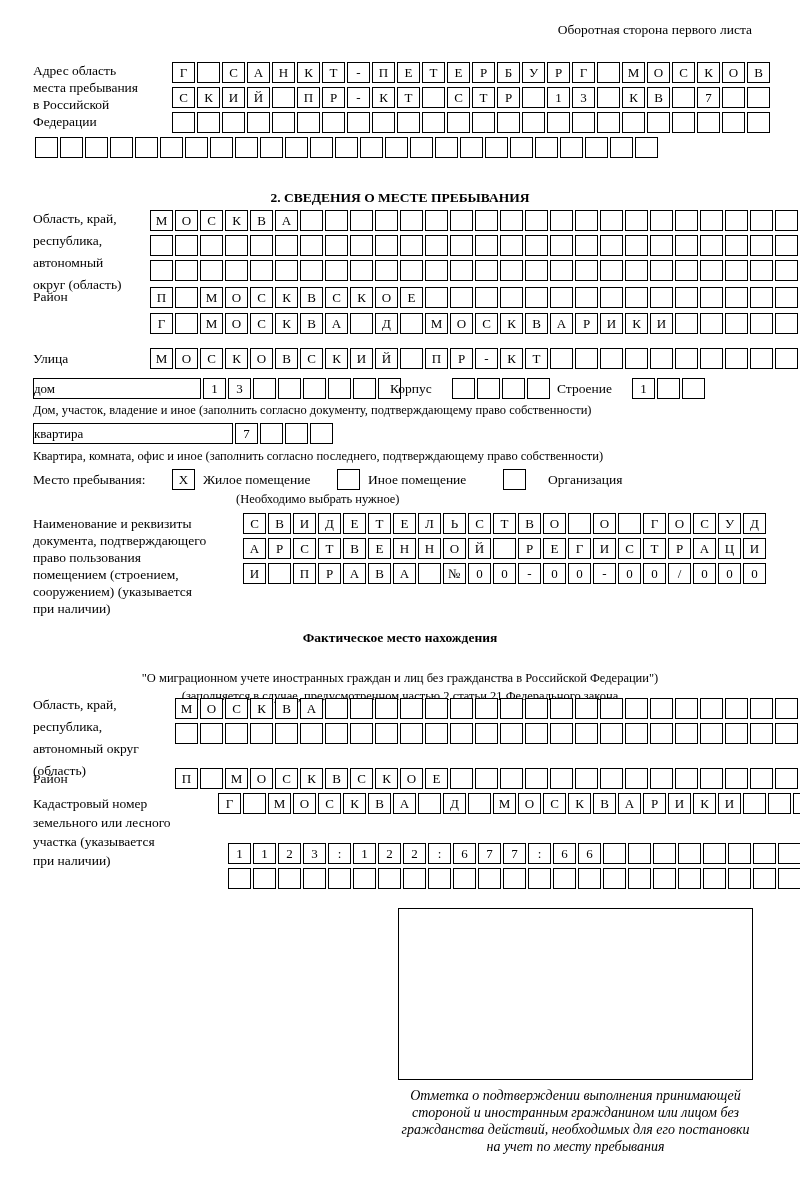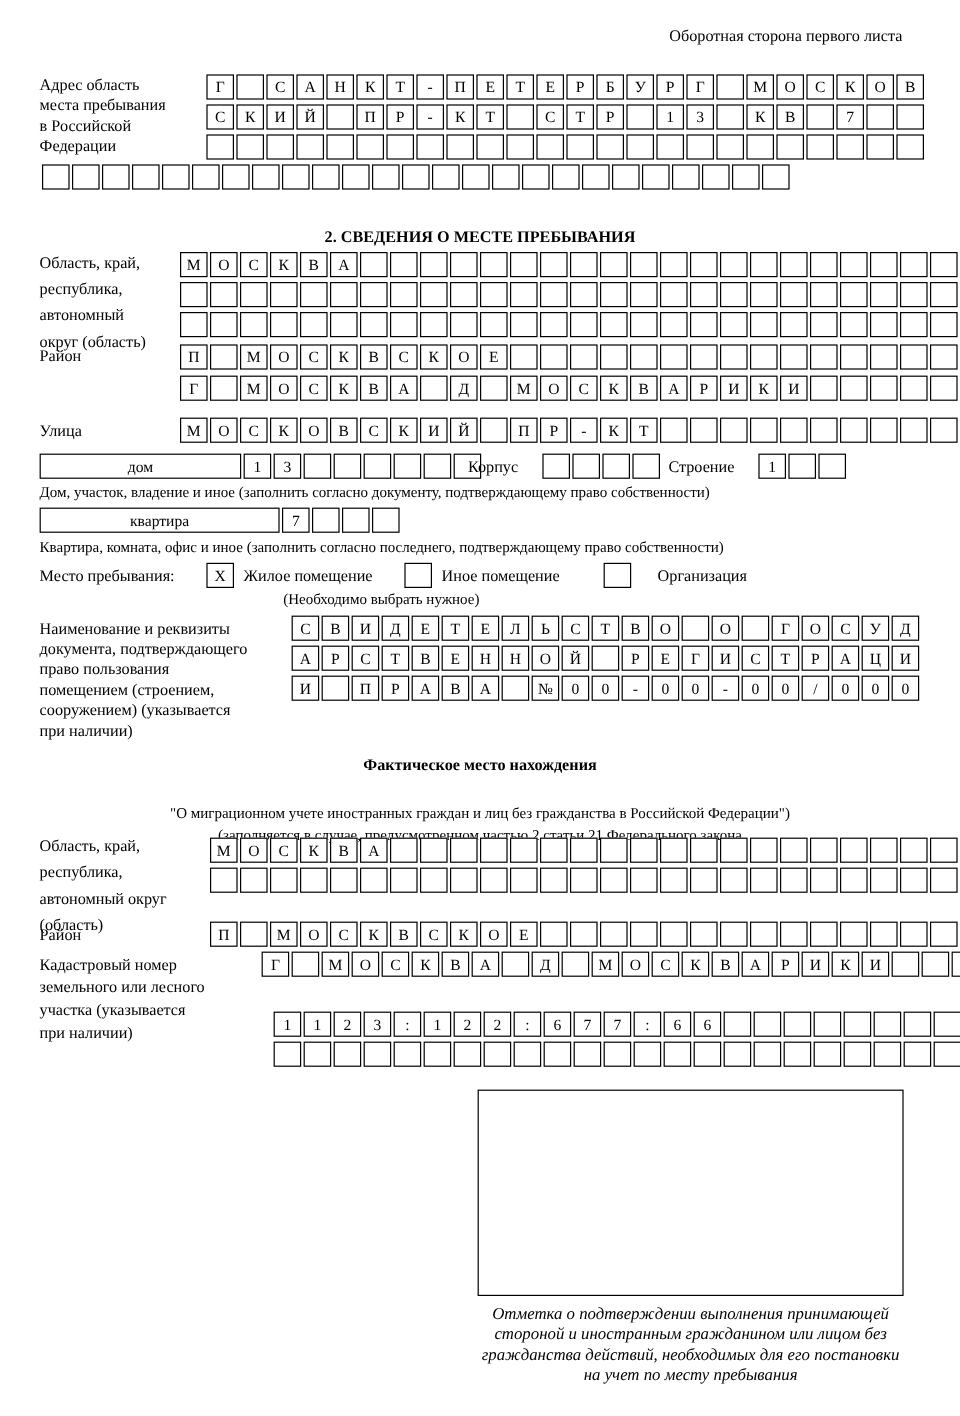--- a/index.html
+++ b/index.html
@@ -51,21 +51,21 @@
     background: #fff;
   }
   .cell.filled { font-weight: normal; }
 
   .wide-field {
     border: 1px solid #000;
     height: 21px;
     box-sizing: border-box;
     font-size: 13px;
     line-height: 19px;
-    text-align: center;
+    text-align: left;
   }
 
   .sec-title {
     font-size: 13.5px;
     font-weight: bold;
     text-align: center;
     width: 100%;
   }
 
   .note {

